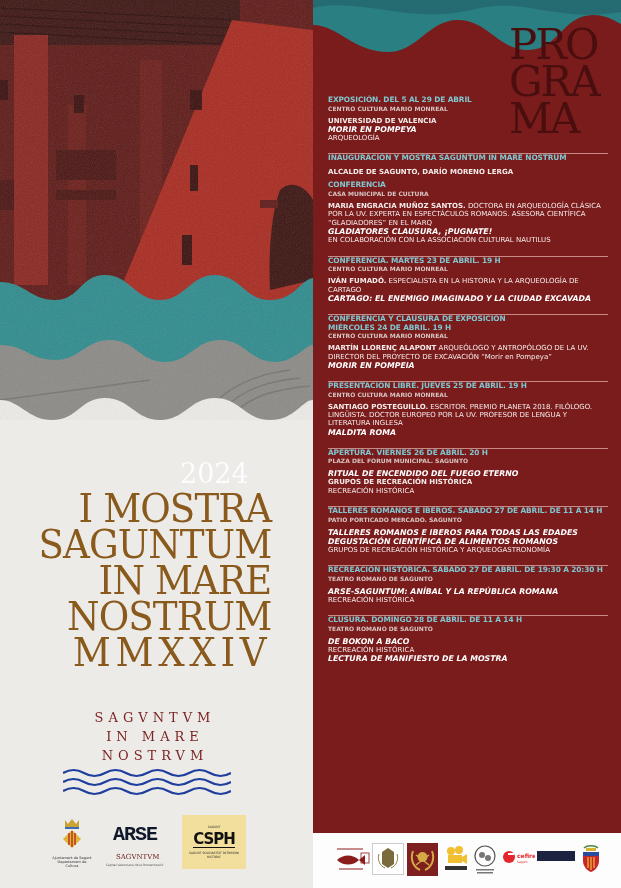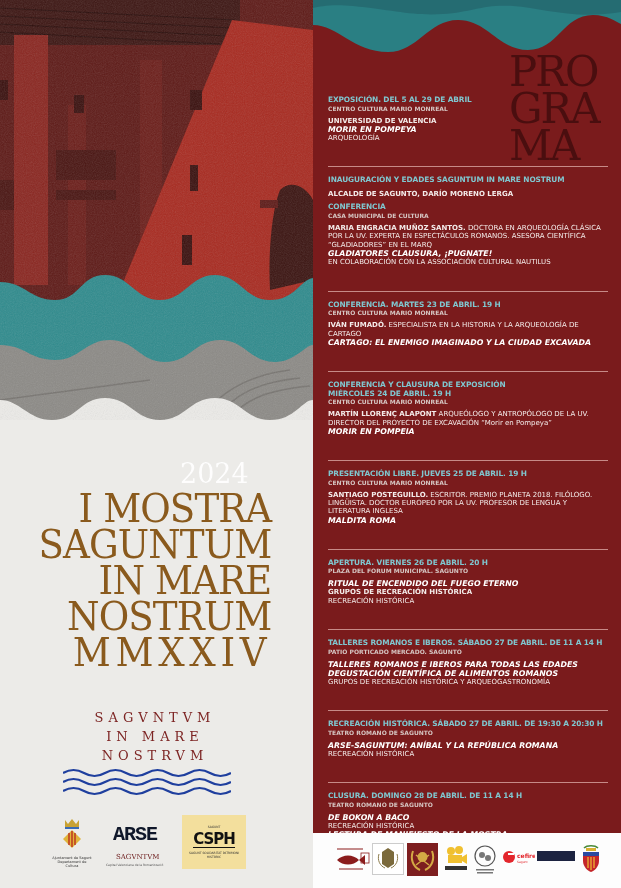--- a/index.html
+++ b/index.html
@@ -29,25 +29,25 @@
     .logo-arse .cap { font-size: 3px; color: #555; }
     .logo-csph { left: 182px; top: 815px; width: 64px; height: 54px; background: #f3df9d; text-align: center; padding-top: 10px; }
     .logo-csph .top { font-size: 3px; color: #333; }
     .logo-csph .big { font-family: "DejaVu Sans", sans-serif; font-weight: bold; font-size: 15px; color: #111; letter-spacing: -1px; line-height: 16px; border-bottom: 1px solid #111; display: inline-block; }
     .logo-csph .cap { font-size: 3px; color: #333; margin-top: 3px; }
 
     
     .right { position: absolute; left: 313px; top: 0; width: 308px; height: 888px; background: #ffffff; overflow: hidden; }
     .red { position: absolute; left: 0; top: 0; width: 308px; height: 833px; background: #7a1b1c; overflow: hidden; }
     .red-top { position: absolute; left: 0; top: 0; }
-    .programa { position: absolute; left: 196px; top: 53px; font-family: "DejaVu Serif", serif; color: #4a0e0f; font-size: 42px; line-height: 37px; letter-spacing: -2px; font-weight: normal; }
+    .programa { position: absolute; left: 196px; top: 26px; font-family: "DejaVu Serif", serif; color: #4a0e0f; font-size: 42px; line-height: 37px; letter-spacing: -2px; font-weight: normal; }
     .programa span { display: block; }
 
     .events { position: absolute; left: 15px; top: 96px; width: 280px; font-family: "DejaVu Sans", sans-serif; }
-    .event { padding-bottom: 24px; border-bottom: 1px solid #c78a87; margin-bottom: 9px; }
+    .event { padding-bottom: 11px; border-bottom: 1px solid #c78a87; }
     .event.last { border-bottom: none; }
     .ev-head { color: #7fc6cf; font-weight: bold; font-size: 7.4px; line-height: 8.6px; letter-spacing: -0.1px; }
     .ev-place { color: #d6c6c3; font-weight: bold; font-size: 6px; line-height: 8px; margin-bottom: 4px; }
     .ev-line { color: #f4ecea; font-size: 7px; line-height: 8.4px; }
     .ev-line.bold { font-weight: bold; }
     .ev-line.ital { font-weight: bold; font-style: italic; font-size: 7.8px; line-height: 9px; color: #ffffff; }
     .ev-line .name { font-weight: bold; }
     .ev-gap { height: 5px; }
 
     .logo-strip { position: absolute; left: 0; top: 833px; width: 308px; height: 55px; background: #fdfdfd; }
@@ -186,21 +186,21 @@
 
     <div class="events" id="events">
         <div class="event">
           <div class="ev-head">EXPOSICIÓN. DEL 5 AL 29 DE ABRIL</div>
           <div class="ev-place">CENTRO CULTURA MARIO MONREAL</div>
           <div class="ev-line bold">UNIVERSIDAD DE VALENCIA</div>
           <div class="ev-line ital">MORIR EN POMPEYA</div>
           <div class="ev-line">ARQUEOLOGÍA</div>
         </div>
         <div class="event">
-          <div class="ev-head">INAUGURACIÓN  Y EDADES SAGUNTUM IN MARE NOSTRUM</div>
+          <div class="ev-head">INAUGURACIÓN  Y MOSTRA SAGUNTUM IN MARE NOSTRUM</div>
           <div class="ev-gap"></div>
           <div class="ev-line bold">ALCALDE DE SAGUNTO, DARÍO MORENO LERGA</div>
           <div class="ev-gap"></div>
           <div class="ev-head">CONFERENCIA</div>
           <div class="ev-place">CASA MUNICIPAL DE CULTURA</div>
           <div class="ev-line"><span class="name">MARIA ENGRACIA MUÑOZ SANTOS.</span><span> DOCTORA EN ARQUEOLOGÍA CLÁSICA POR LA UV. EXPERTA EN ESPECTÁCULOS ROMANOS. ASESORA CIENTÍFICA “GLADIADORES” EN EL MARQ</span></div>
           <div class="ev-line ital">GLADIATORES CLAUSURA, ¡PUGNATE!</div>
           <div class="ev-line">EN COLABORACIÓN CON LA ASSOCIACIÓN CULTURAL NAUTILUS</div>
         </div>
         <div class="event">

